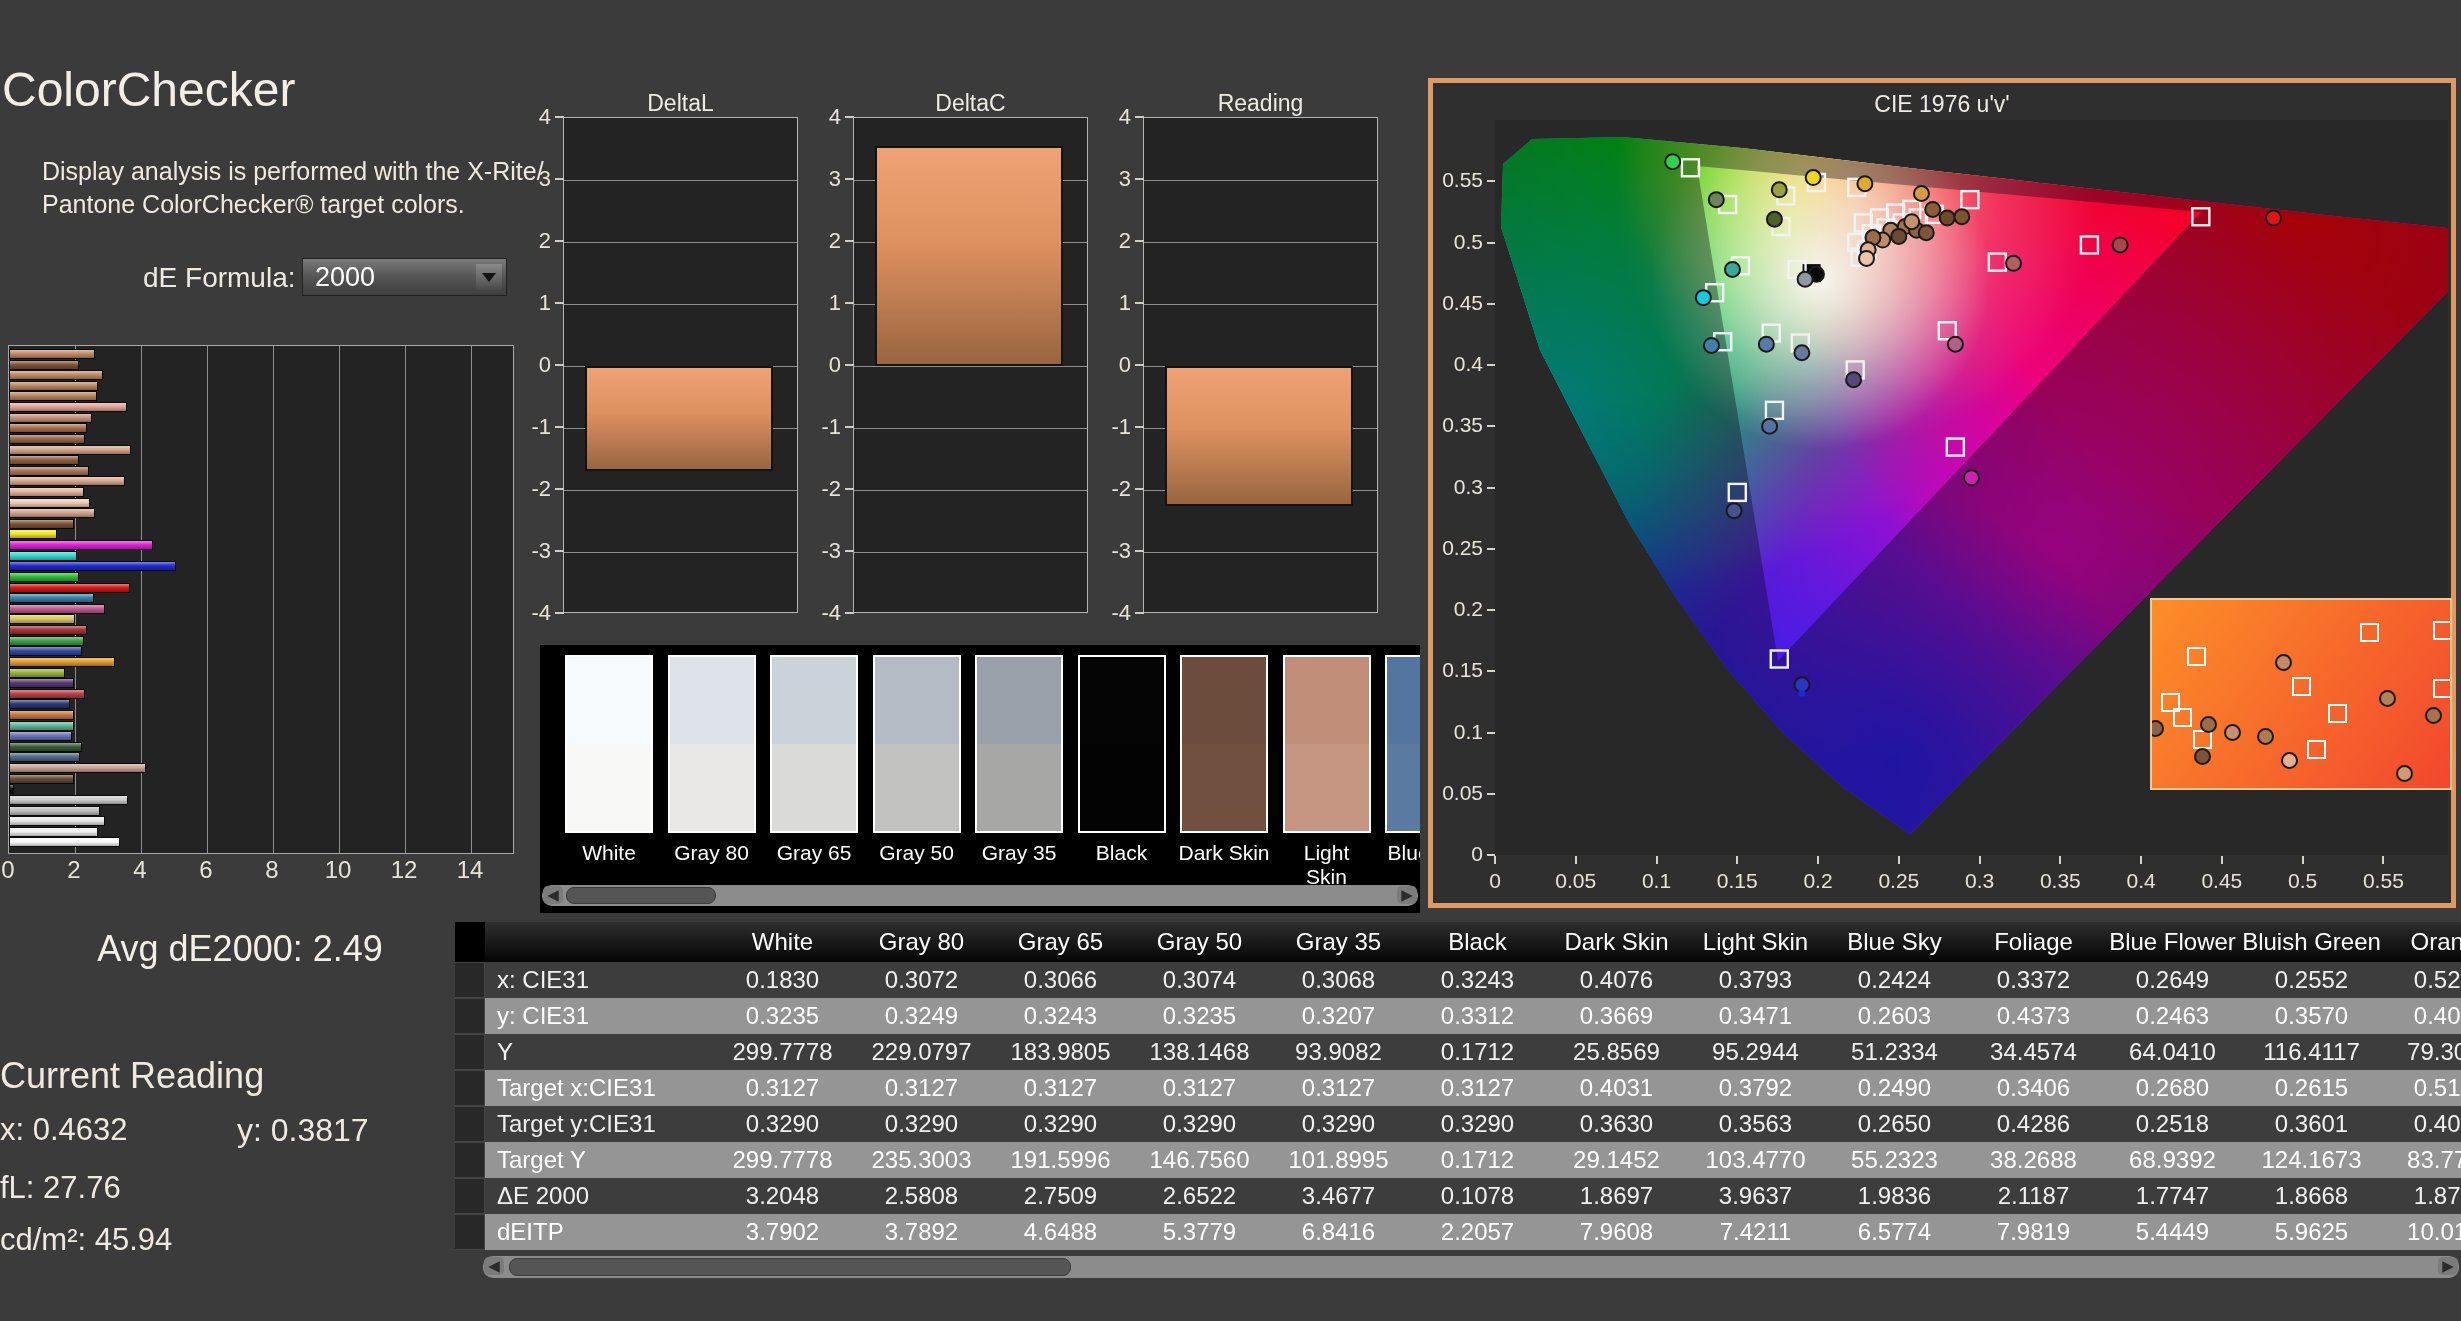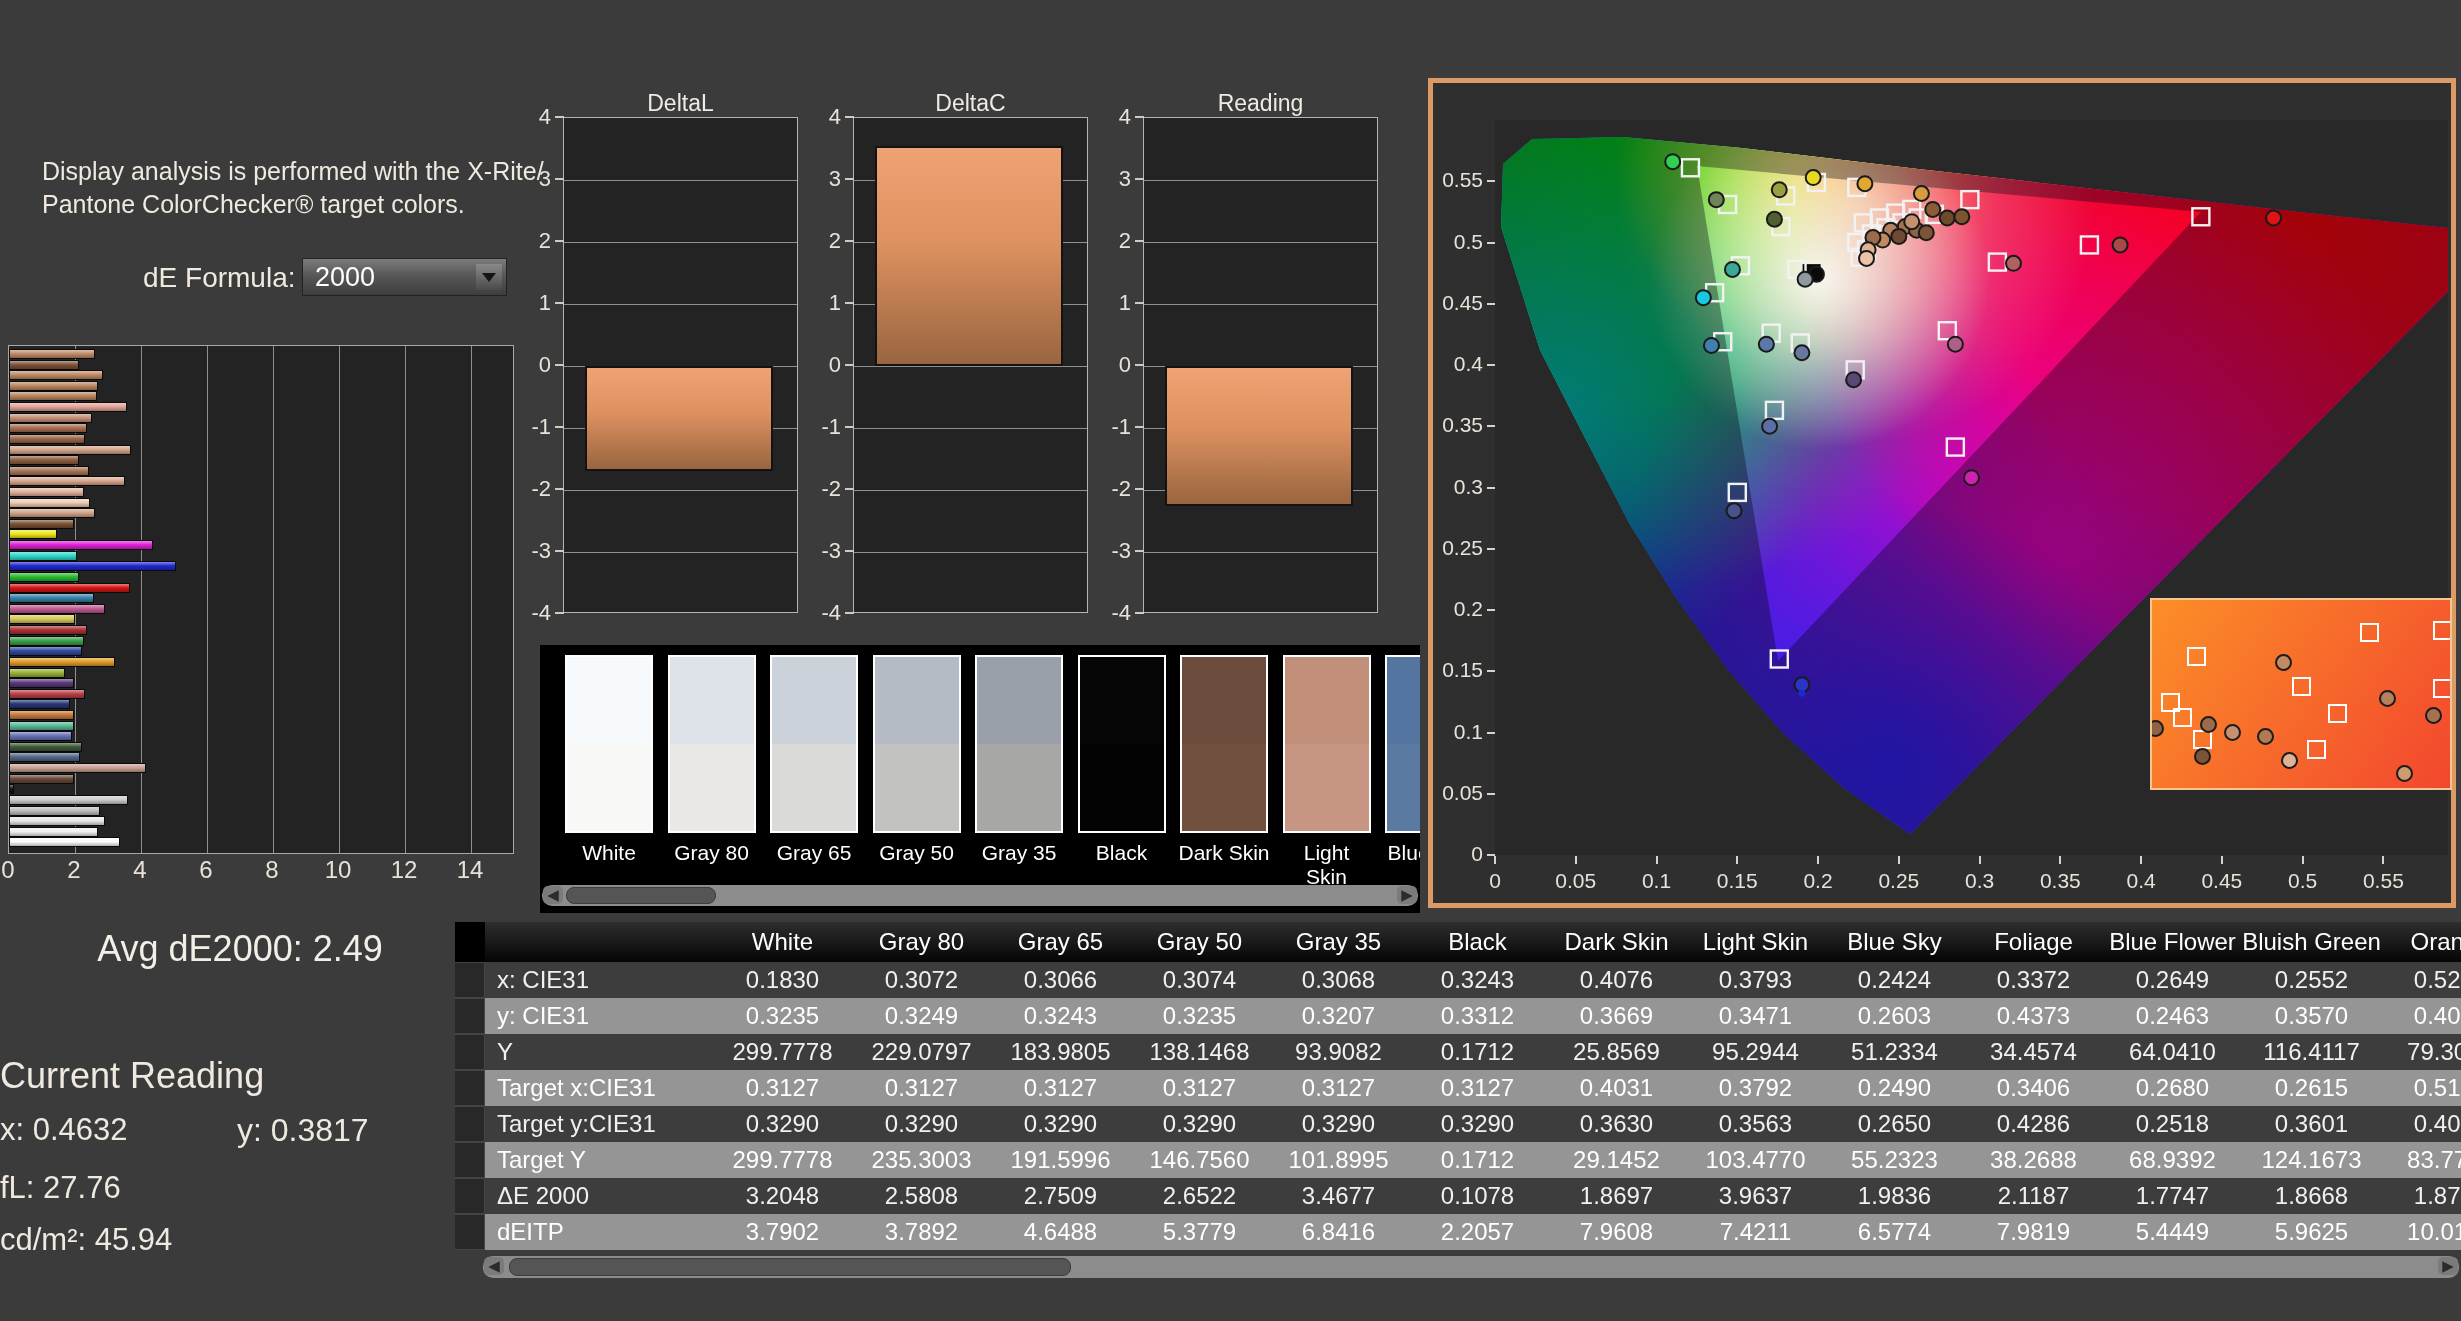--- a/index.html
+++ b/index.html
@@ -74,20 +74,21 @@
   .lblcell{width:228px;flex:0 0 228px;display:flex;align-items:center;padding-left:12px;box-sizing:border-box;}
   .vcell{width:139px;flex:0 0 139px;display:flex;align-items:center;justify-content:center;}
   .row-dark{background:#3d3d3d;color:#f0f0f0;}
   .row-light{background:#959595;color:#ffffff;}
 </style>
 </head>
 <body>
 
 <div id="app">
 
+  <div class="abs page-title">ColorChecker</div>
   <div class="abs page-desc">Display analysis is performed with the X-Rite/
 Pantone ColorChecker® target colors.</div>
   <div class="abs formula-label">dE Formula:</div>
   <div class="abs formula-select">
     <span>2000</span>
     <span class="formula-arrow"></span>
   </div>
   <div class="abs" id="de-chart">
       <div class="vgrid" style="left: 66px;"></div>
       <div class="vgrid" style="left: 132px;"></div>
@@ -302,20 +303,21 @@
         <div class="swlabel" style="left: 843px;">Blue Sky</div>
       </div>
     <div class="scrollbar" style="left:2px;top:240px;width:876px;height:21px;">
       <div class="sb-arrow" style="left:1px;">◀</div>
       <div class="sb-thumb" style="left:24px;width:148px;"></div>
       <div class="sb-arrow" style="right:1px;">▶</div>
     </div>
   </div>
 
   <div class="abs" id="cie-panel">
+    <div class="cie-title">CIE 1976 u'v'</div>
     <div id="cie-plot">
       <svg id="cie-svg" width="953" height="735" viewBox="0 0 953 735">
         <defs>
           <clipPath id="hs">
               <path d="M415,714 L349,668 L288,613 L233,550 L181,478 L134,403 L87,312 L45,230 L6,107 L8,44 L37,19 L128,17 L247,28 L423,49 L653,75 L840,96 L1010,114 Z"></path>
             </clipPath>
           <radialGradient id="gGreen" gradientUnits="userSpaceOnUse" cx="150" cy="40" r="430">
             <stop offset="0" stop-color="#00c818"></stop>
               <stop offset="0.55" stop-color="#00c818" stop-opacity="0.85"></stop>
               <stop offset="1" stop-color="#00c818" stop-opacity="0"></stop>

